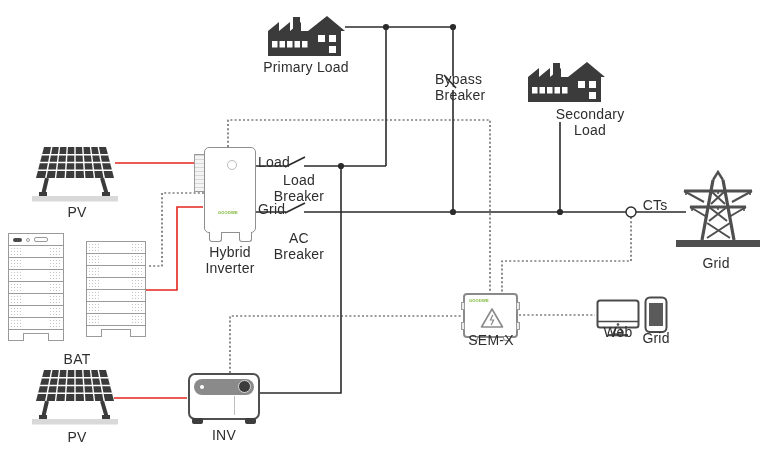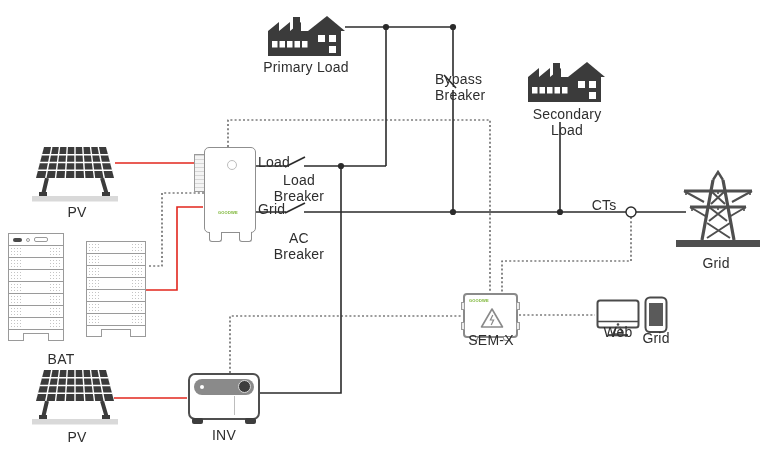--- a/index.html
+++ b/index.html
@@ -160,29 +160,31 @@
   <div class="bat-stack" style="left:86px;top:241px;width:60px">
     <div class="bat-row" style="margin-top:0"></div>
     <div class="bat-row"></div>
     <div class="bat-row"></div>
     <div class="bat-row"></div>
     <div class="bat-row"></div>
     <div class="bat-row"></div>
     <div class="bat-row"></div>
     <div class="bat-base"></div>
   </div>
-  <div class="lbl ctr" style="left:39px;top:351px;width:44px">BAT</div>
+  <div class="lbl ctr" style="left:55px;top:351px;width:44px">BAT</div>
 
   <div class="hyb-sink"></div>
   <div class="hyb-box">
     <div class="hyb-logo-circle"></div>
     <div class="logo-sm" style="left:13px;top:62px">GOODWE</div>
   </div>
   <div class="hyb-foot" style="left:209px;top:232px;width:13px;height:10px"></div>
   <div class="hyb-foot" style="left:239px;top:232px;width:13px;height:10px"></div>
+  <div class="lbl ctr" style="left:193px;top:244px;width:74px">Hybrid
+Inverter</div>
 
   <div class="lbl" style="left:258px;top:154px">Load</div>
   <div class="lbl" style="left:258px;top:201px">Grid</div>
   <div class="lbl ctr" style="left:268px;top:172px;width:62px">Load
 Breaker</div>
   <div class="lbl ctr" style="left:268px;top:230px;width:62px">AC
 Breaker</div>
   <div class="lbl" style="left:435px;top:71px">Bypass
 Breaker</div>
 
@@ -217,23 +219,23 @@
       <rect x="6" y="27" width="5.5" height="6.5"></rect>
       <rect x="13.5" y="27" width="5.5" height="6.5"></rect>
       <rect x="21" y="27" width="5.5" height="6.5"></rect>
       <rect x="28.5" y="27" width="5.5" height="6.5"></rect>
       <rect x="36" y="27" width="5.5" height="6.5"></rect>
       <rect x="52" y="21" width="7" height="7"></rect>
       <rect x="63" y="21" width="7" height="7"></rect>
       <rect x="63" y="32" width="7" height="7"></rect>
     </g>
   </svg>
-  <div class="lbl ctr" style="left:519px;top:106px;width:96px">Secondary Load</div>
-
-  <div class="lbl ctr" style="left:587px;top:197px;width:34px">CTs</div>
+  <div class="lbl ctr" style="left:542px;top:106px;width:96px">Secondary Load</div>
+
+  <div class="lbl ctr" style="left:638px;top:197px;width:34px">CTs</div>
 
   <svg class="icon" style="left:674px;top:170px" width="88" height="80" viewBox="0 0 88 80">
     <g stroke="#4f4f4f" fill="none">
       <path d="M28 70 L39 10 M60 70 L49 10" stroke-width="3.2"></path>
       <path d="M39 10 L44 2 L49 10" stroke-width="2.4"></path>
       <path d="M10 21 H78" stroke-width="3.2"></path>
       <path d="M16 37 H72" stroke-width="3.2"></path>
       <path d="M12 21 v4 M76 21 v4 M18 37 v4 M70 37 v4 M44 21 v3 M44 37 v3" stroke-width="1.6"></path>
       <path d="M10 21 L30 32 M78 21 L58 32 M16 37 L33 47 M72 37 L55 47" stroke-width="2"></path>
       <path d="M37 21 L51 34 M51 21 L37 34" stroke-width="2"></path>

